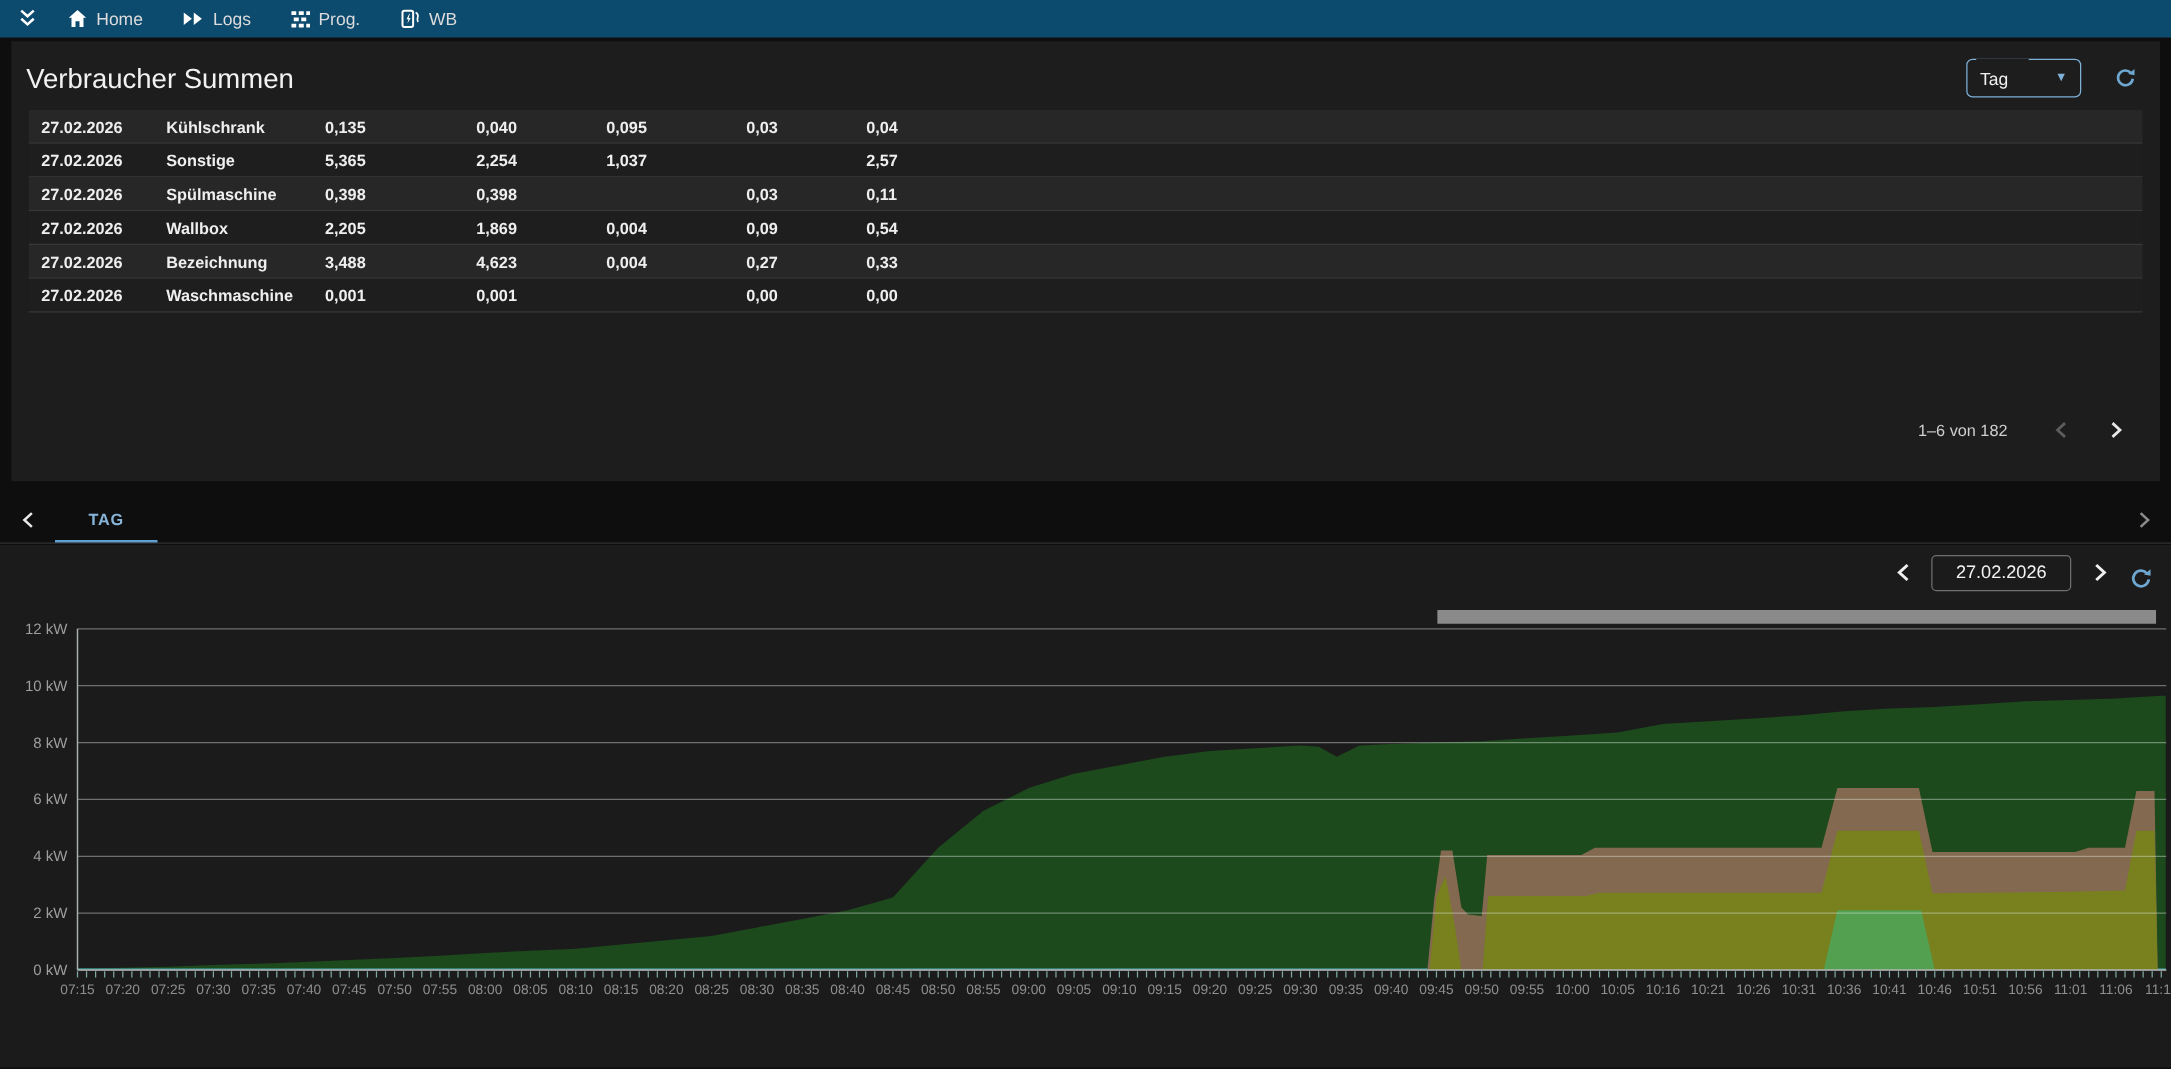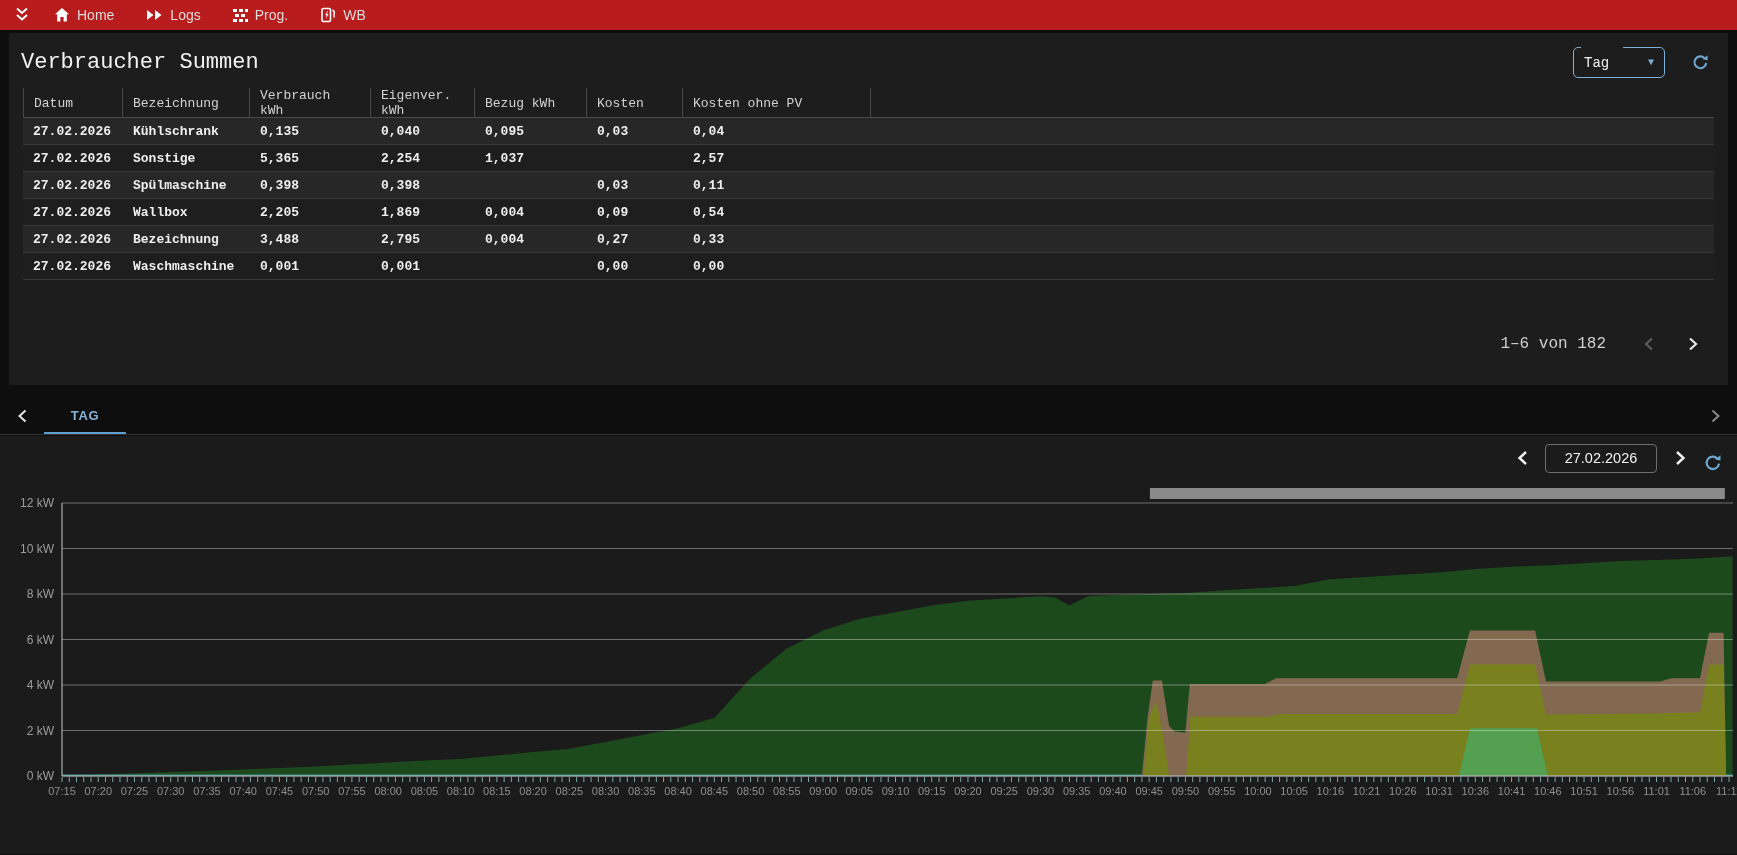--- a/index.html
+++ b/index.html
@@ -1,27 +1,27 @@
 <!DOCTYPE html>
 <html><head>
 <meta charset="utf-8">
 <style>
   * { margin:0; padding:0; box-sizing:border-box; }
   html,body { width:1737px; height:855px; background:#0e0e0e; overflow:hidden;
     font-family:"Liberation Sans", sans-serif; color:#e6e6e6; }
   svg { display:block; }
 
   
-  .nav { height:30px; background:#b91c1c; display:flex; align-items:center; padding:0 10px; gap:8px; }
+  .nav { height:30px; background:#0c4a6e; display:flex; align-items:center; padding:0 10px; gap:8px; }
   .nav-collapse { width:24px; height:22px; display:flex; align-items:center; justify-content:center; cursor:pointer; }
   .nav-item { display:flex; align-items:center; gap:7px; padding:0 12px; height:30px; cursor:pointer; }
   .nav-item span { font-size:14px; color:#dcdcdc; }
 
   
-  .card { background:#1d1d1d; margin:3px 9px 0 9px; height:352px; position:relative;font-family:Liberation Mono, monospace; }
+  .card { background:#1d1d1d; margin:3px 9px 0 9px; height:352px; position:relative; }
   .card-head { display:flex; align-items:center; padding:14px 18px 10px 12px; }
   .card-title { font-size:22px; font-weight:400; color:#f2f2f2; }
   .head-right { margin-left:auto; display:flex; align-items:center; gap:26px; }
   .select-outline { position:relative; width:92px; height:31px; border:1px solid #7fb0d6; border-radius:5px;
      display:flex; align-items:center; padding:0 10px; cursor:pointer; }
   .select-outline .notch { position:absolute; top:-1px; left:7px; width:42px; height:1px; background:#1d1d1d; }
   .select-outline .val { font-size:14px; color:#f0f0f0; }
   .select-outline .caret { margin-left:auto; color:#7fb0d6; font-size:10px; }
   .refresh { color:#6ea7cf; cursor:pointer; display:flex; align-items:center; }
 
@@ -34,21 +34,21 @@
   .tbl-header .hc:first-child { border-left:1px solid #484848; }
   .tbl-header .hc.filler { border-right:none; }
   .tbl-row { display:grid; grid-template-columns:100px 127px 121px 104px 112px 96px 188px 1fr;
      height:27px; align-items:center; border-bottom:1px solid #383838; font-size:13px; font-weight:600; color:#efefef; }
   .tbl-row .c { padding:0 12px 0 10px; white-space:nowrap; }
   .tbl-row .num { text-align:left; }
   .tbl-row:nth-child(odd) { background:#272727; }
   .tbl-row:nth-child(even) { background:#1e1e1e; }
 
   .pagination { position:absolute; right:20px; bottom:26px; display:flex; align-items:center; gap:14px; }
-  .pagination .pg-label { font-size:16px; color:#cfcfcf; margin-right:14px; }
+  .pagination .pg-label { font-size:13px; color:#cfcfcf; margin-right:14px; }
   .pg-btn { width:30px; height:30px; display:flex; align-items:center; justify-content:center; cursor:pointer; }
 
   
   .tabbar { margin-top:13px; height:37px; display:flex; align-items:stretch; border-bottom:1px solid #323232; }
   .tab-scroll { width:44px; display:flex; align-items:center; justify-content:center; cursor:pointer; }
   .tab { width:82px; display:flex; align-items:center; justify-content:center; font-size:13px; font-weight:700;
      letter-spacing:.6px; color:#87b5da; border-bottom:2px solid #5f9fd0; cursor:pointer; }
   .tab-spacer { flex:1; }
 
   
@@ -118,30 +118,20 @@
       <div class="refresh">
         <svg width="19" height="19" viewBox="0 0 19 19">
           <path d="M15.2 10 A5.9 5.9 0 1 1 13.6 5.2" fill="none" stroke="#6ea7cf" stroke-width="2.1"></path>
           <path d="M16.6 2.2 L16.6 7.2 L11.6 6.2 Z" fill="#6ea7cf"></path>
         </svg>
       </div>
     </div>
   </div>
 
   <div class="tbl">
-    <div class="tbl-header">
-      <div class="hc">Datum</div>
-      <div class="hc">Bezeichnung</div>
-      <div class="hc">Verbrauch kWh</div>
-      <div class="hc">Eigenver. kWh</div>
-      <div class="hc">Bezug kWh</div>
-      <div class="hc">Kosten</div>
-      <div class="hc">Kosten ohne PV</div>
-      <div class="hc filler"></div>
-    </div>
     <div id="tbl-body">
         <div class="tbl-row">
           <div class="c">27.02.2026</div>
           <div class="c">Kühlschrank</div>
           <div class="c num">0,135</div>
           <div class="c num">0,040</div>
           <div class="c num">0,095</div>
           <div class="c num">0,03</div>
           <div class="c num">0,04</div>
           <div></div>
@@ -173,21 +163,21 @@
           <div class="c num">1,869</div>
           <div class="c num">0,004</div>
           <div class="c num">0,09</div>
           <div class="c num">0,54</div>
           <div></div>
         </div>
         <div class="tbl-row">
           <div class="c">27.02.2026</div>
           <div class="c">Bezeichnung</div>
           <div class="c num">3,488</div>
-          <div class="c num">2,795</div>
+          <div class="c num">4,623</div>
           <div class="c num">0,004</div>
           <div class="c num">0,27</div>
           <div class="c num">0,33</div>
           <div></div>
         </div>
         <div class="tbl-row">
           <div class="c">27.02.2026</div>
           <div class="c">Waschmaschine</div>
           <div class="c num">0,001</div>
           <div class="c num">0,001</div>

